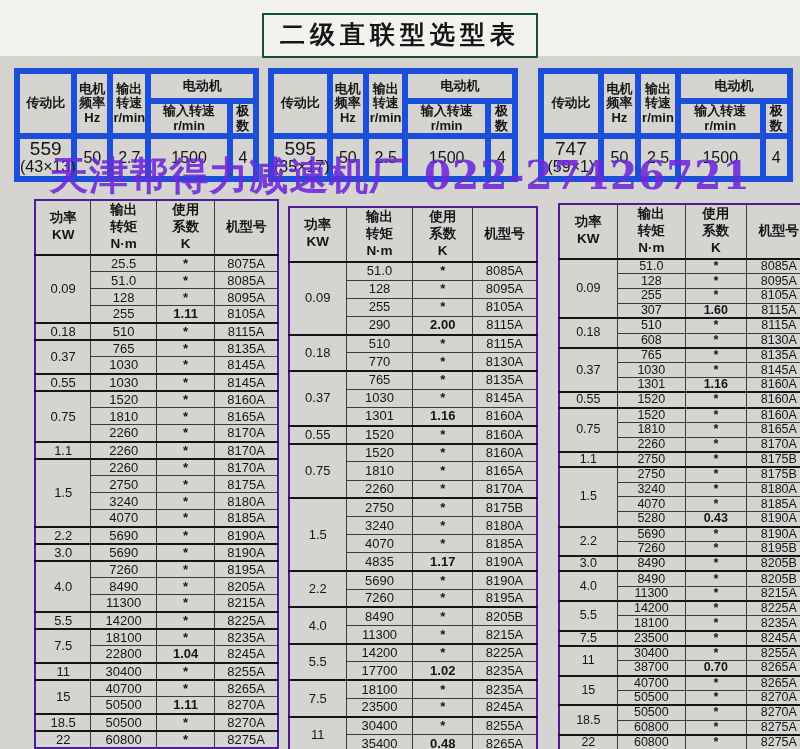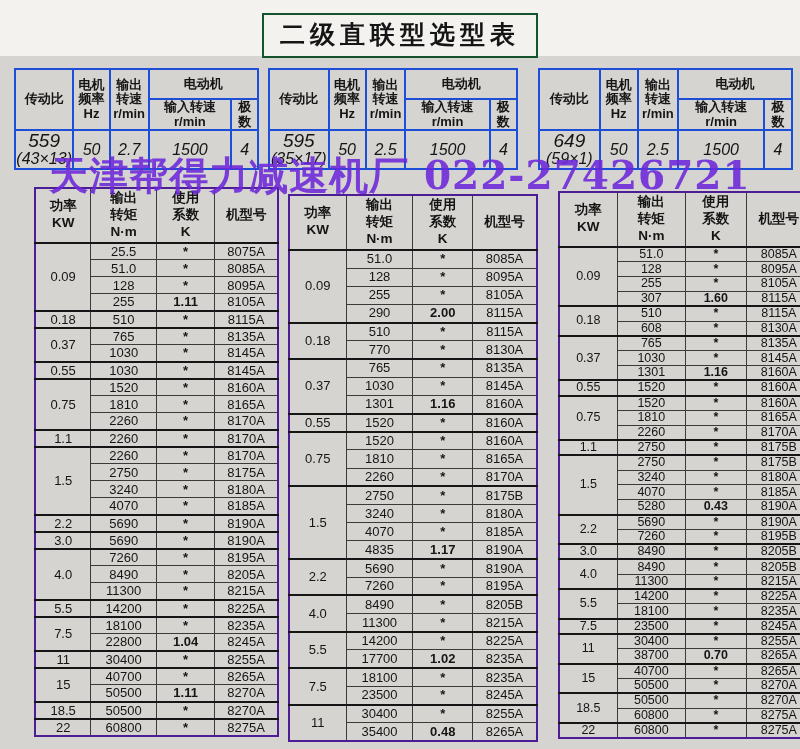--- a/index.html
+++ b/index.html
@@ -15,24 +15,24 @@
     border: 2px solid #14532d; padding: 3px 16px 5px; background: #f3f2ef;
     font-size: 25px; font-weight: bold; letter-spacing: 5px; white-space: nowrap; z-index: 2;
   }
   .col { position: absolute; top: 68px; }
   .col0 { left: 14px;  width: 245px; }
   .col1 { left: 268px; width: 250px; }
   .col2 { left: 538px; width: 255px; }
   table { border-collapse: collapse; width: 100%; table-layout: fixed; background: transparent; }
   
   .spec { border: 2px solid #151515; }
-  .spec td { border: 2px solid #1d4ed8; text-align: center; vertical-align: middle; padding: 0; line-height: 1.12; }
+  .spec td { border: 6px solid #1d4ed8; text-align: center; vertical-align: middle; padding: 0; line-height: 1.12; }
   .sh1 td, .sh2 td { font-weight: bold; font-size: 13px; }
   .sh1 { height: 30px; } .sh2 { height: 30px; }
-  .sv { height: 38px; font-style: italic; }
+  .sv { height: 38px; }
   .sv td { font-size: 16px; }
   .rv { display: block; font-size: 19px; line-height: 1.05; }
   .rs { display: block; font-size: 16px; line-height: 1.05; }
   .sc0 { width: 24%; } .sc1 { width: 15%; } .sc2 { width: 16%; } .sc3 { width: 34%; } .sc4 { width: 11%; }
   
   .body { border: 2px solid #4c1d95; margin-left: 20px; }
   .col0 .body { margin-top: 17px; }
   .col1 .body { margin-top: 24px; }
   .col2 .body { margin-top: 21px; }
   .body td { border: 1px solid #3a3a3a; text-align: center; vertical-align: middle; padding: 0; font-size: 13px; line-height: 1.05; }
@@ -478,21 +478,21 @@
             <td rowspan="2">电机<br>频率<br>Hz</td>
             <td rowspan="2">输出<br>转速<br>r/min</td>
             <td colspan="2">电动机</td>
           </tr>
           <tr class="sh2">
             <td>输入转速 r/min</td>
             <td>极数</td>
           </tr>
           <tr class="sv">
             <td>
-              <span class="rv">649</span>
+              <span class="rv">747</span>
               <span class="rs">(59×1)</span>
             </td>
             <td>50</td>
             <td>2.5</td>
             <td>1500</td>
             <td>4</td>
           </tr>
         </tbody>
       </table>
       <table class="body">

